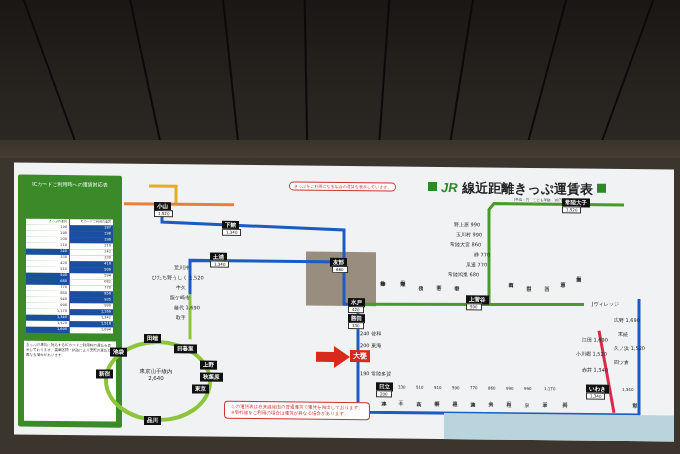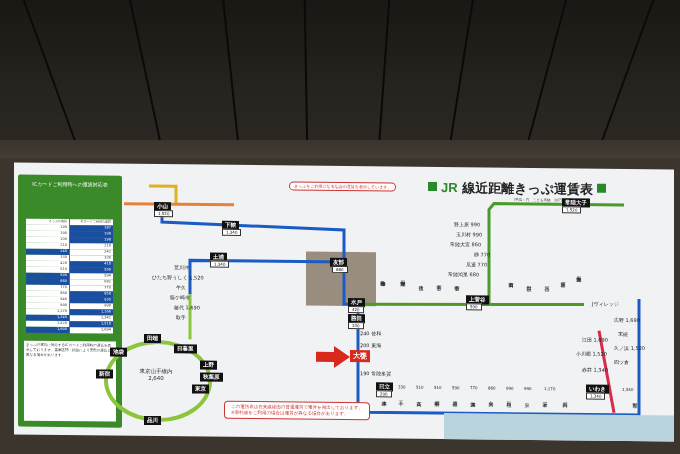--- a/index.html
+++ b/index.html
@@ -11,21 +11,21 @@
   .board{position:absolute;left:14px;top:166px;width:660px;height:272px;background:#f1f2f3;transform:skewY(0.6deg);overflow:hidden;}
   .ic-panel{position:absolute;left:4px;top:12px;width:104px;height:252px;background:#3b8a2a;border-radius:2px;}
   .ic-title{color:#fff;font-size:5px;text-align:center;margin-top:6px;line-height:7px;}
   .ic-table{position:absolute;left:8px;top:44px;width:88px;}
   .ic-row{display:flex;height:5.5px;margin-bottom:0.5px;}
   .ic-cell{flex:1;font-size:3.5px;color:#333;text-align:right;padding-right:2px;background:#fff;margin-right:1px;line-height:5.5px;}
   .ic-cell.blue{background:#1a4fa0;color:#fff;}
   .ic-note{position:absolute;left:6px;top:166px;width:92px;height:80px;background:#fff;font-size:3.5px;color:#333;padding:2px;box-sizing:border-box;line-height:5px;}
   .header-note{position:absolute;left:275px;top:16px;border:1px solid #c33;border-radius:6px;color:#c33;font-size:4px;padding:1px 4px;background:#fff;}
   .title{position:absolute;left:410px;top:12px;font-size:13px;font-weight:bold;color:#222;white-space:nowrap;}
-  .title .jr{color:#2a8a2a;font-family:"Liberation Sans",sans-serif;font-weight:bold;}
+  .title .jr{color:#2a8a2a;font-family:"Liberation Sans",sans-serif;font-weight:bold;font-style:italic;}
   .title .sq{display:inline-block;width:9px;height:9px;background:#2a8a2a;margin:0 4px;vertical-align:1px;}
   .subtitle{position:absolute;left:500px;top:30px;font-size:3.5px;color:#333;}
   .line{position:absolute;}
   .st{position:absolute;font-size:5px;color:#222;writing-mode:vertical-rl;line-height:6px;}
   .stx{position:absolute;font-size:5px;color:#222;white-space:nowrap;}
   .fare{position:absolute;font-size:4px;color:#222;}
   .hub{position:absolute;background:#111;color:#fff;font-size:5.5px;font-weight:bold;padding:1px 3px;white-space:nowrap;}
   .hubfare{position:absolute;background:#fff;border:0.6px solid #333;font-size:4px;padding:0 3px;color:#111;}
   .current{position:absolute;background:#d9281c;color:#fff;font-size:7px;font-weight:bold;padding:1px 3px;}
   .bottom-note{position:absolute;left:210px;top:236px;border:1px solid #c33;border-radius:4px;color:#c33;font-size:4.5px;padding:2px 6px;background:#fff;line-height:6px;}

